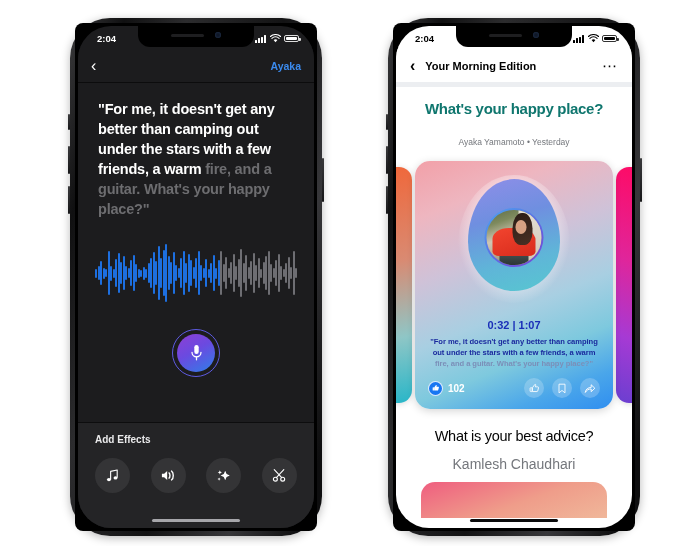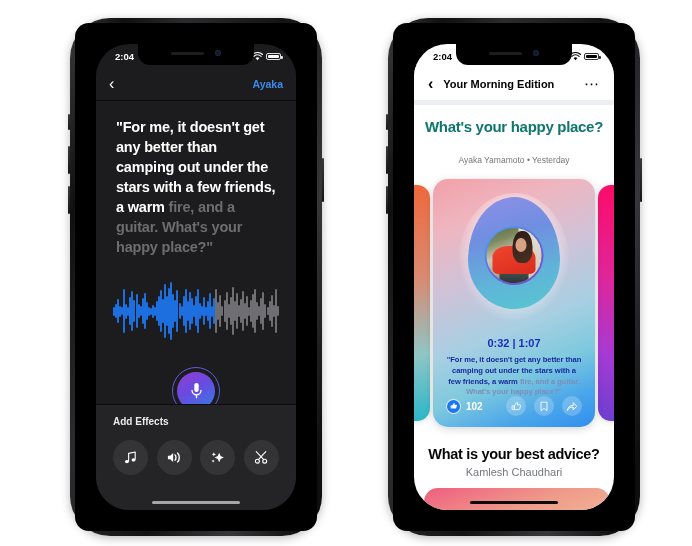--- a/index.html
+++ b/index.html
@@ -15,23 +15,23 @@
   .phone {
     position: absolute;
     width: 252px; height: 518px;
     border-radius: 40px;
     background: linear-gradient(105deg,#3b3b3d 0%,#101011 14%,#2c2c2e 30%,#131314 55%,#37373a 76%,#0e0e0f 94%);
     padding: 5px;
     box-shadow: 0 2px 10px rgba(0,0,0,.28);
   }
   .phone-inner-ring {
     width: 100%; height: 100%;
-    border-radius: 14px;
+    border-radius: 8px;
     background: #000;
-    padding: 21px;
+    padding: 3px;
     position: relative;
   }
   .screen {
     width: 100%; height: 100%;
     border-radius: 33px;
     overflow: hidden;
     position: relative;
   }
   .btn-side {
     position: absolute; width: 2px; border-radius: 2px;
@@ -221,22 +221,22 @@
                 background:#1877f2; border:1.2px solid rgba(255,255,255,.85);
                 display:flex; align-items:center; justify-content:center; }
   .like-num { font-size:10px; font-weight:bold; color:#fff; }
   .act-group { margin-left:auto; display:flex; gap:8px; }
   .act-btn { width:20px; height:20px; border-radius:50%;
              background: rgba(255,255,255,.22);
              display:flex; align-items:center; justify-content:center;
              cursor:pointer; }
 
   .next-post { text-align:center; padding:14px 10px 0 10px; }
-  .np-title { font-size:14.5px; font-weight:bold; color:#050505; letter-spacing:-.3px; }
-  .np-meta { font-size:11px; color:#74777c; margin-top:4px; }
+  .np-title { font-size:14.5px; font-weight:normal; color:#050505; letter-spacing:-.3px; }
+  .np-meta { font-size:14px; color:#74777c; margin-top:12px; }
   .np-peek { margin:10px auto 0 auto; width:186px; height:36px;
              border-radius:14px 14px 0 0;
              background: linear-gradient(160deg,#ef5d7f 0%,#ef9d8a 55%,#f0b79a 100%); }
   .light .home-ind { background:#0b0b0c; }
 </style>
 </head>
 <body>
 
 <div class="phone dark" style="left:70px; top:18px;">
   <div class="btn-side btn-left-1"></div>

